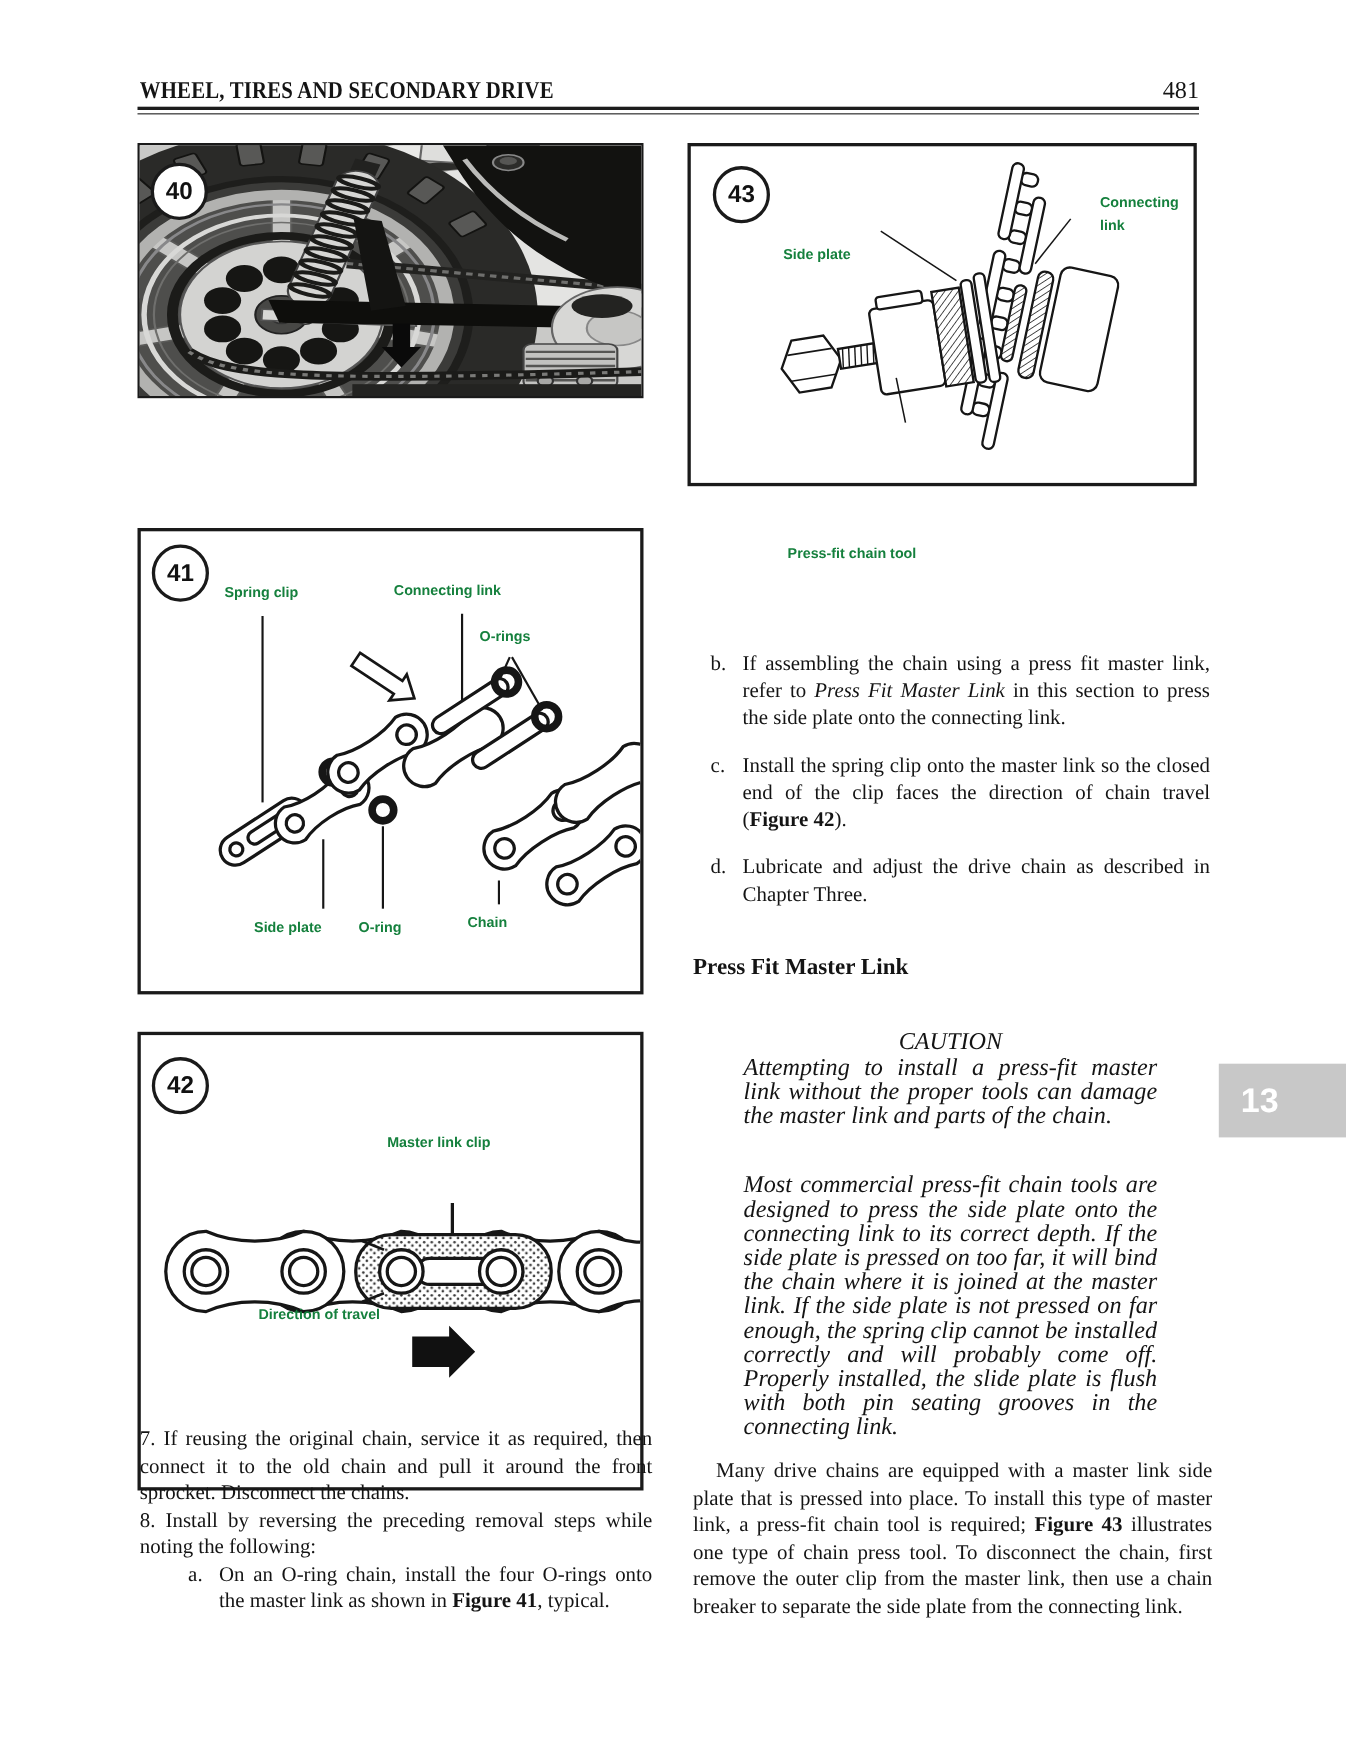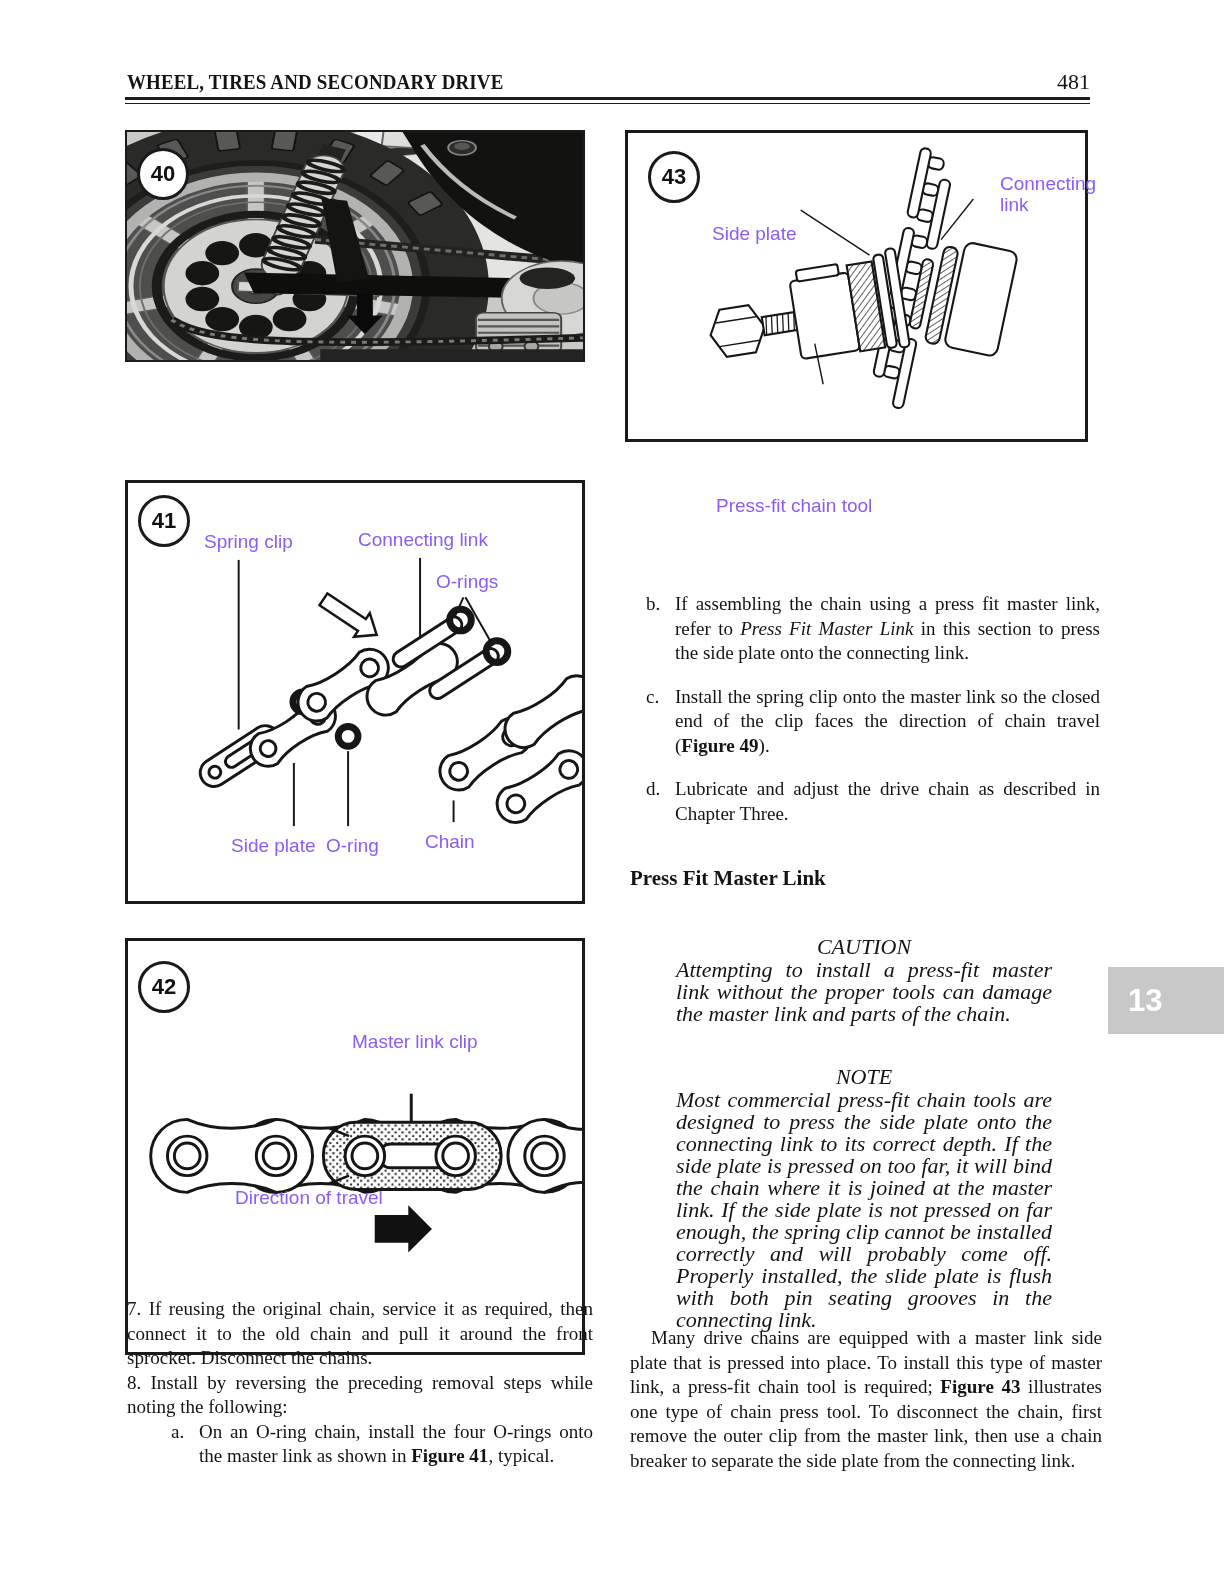--- a/index.html
+++ b/index.html
@@ -11,22 +11,22 @@
   .hdr-page{position:absolute;left:1000px;top:69px;width:90px;text-align:right;
         font-weight:normal;font-size:22px;}
   .hdr-rule{position:absolute;left:125px;top:97px;width:965px;height:3px;
         border-top:3.5px solid #1c1c1c;border-bottom:1.5px solid #1c1c1c;}
   
   .figbox{position:absolute;background:#fff;border:3px solid #1a1a1a;box-sizing:border-box;}
   .figbox svg{position:absolute;left:0;top:0;width:100%;height:100%;}
   .figbadge{position:absolute;width:46px;height:46px;border:3px solid #1a1a1a;border-radius:50%;
         background:#fff;display:flex;align-items:center;justify-content:center;
         font-family:"Liberation Sans",sans-serif;font-weight:bold;font-size:22px;color:#111;z-index:5;}
-  .figlabel{position:absolute;font-family:"Liberation Sans",sans-serif;font-weight:normal;
-        font-size:19px;color:#8b5cf6;white-space:nowrap;z-index:4;}
+  .figlabel{position:absolute;font-family:"Liberation Sans",sans-serif;font-weight:bold;
+        font-size:13px;color:#15803d;white-space:nowrap;z-index:4;}
   .figlabel.wrap{white-space:normal;line-height:21px;}
   
   .body-text{font-size:19px;line-height:24.5px;text-align:justify;}
   .left-text{position:absolute;left:127px;top:1297px;width:466px;}
   .left-text p{margin:0;}
   .hang{display:flex;margin-left:44px;}
   .hang .ltr{flex:none;width:28px;}
   .hang .txt{flex:1;text-align:justify;}
   .items{position:absolute;left:630px;top:592px;width:470px;}
   .item{display:flex;padding-left:16px;margin-bottom:19px;}
@@ -365,37 +365,36 @@
     </div>
   </div>
 
   <div class="items body-text">
     <div class="item">
       <span class="ltr">b.</span>
       <div class="txt"><span>If assembling the chain using a press fit master link, refer to </span><span class="i">Press Fit Master Link</span><span> in this section to press the side plate onto the connecting link.</span></div>
     </div>
     <div class="item">
       <span class="ltr">c.</span>
-      <div class="txt"><span>Install the spring clip onto the master link so the closed end of the clip faces the direction of chain travel (</span><span class="b">Figure 49</span><span>).</span></div>
+      <div class="txt"><span>Install the spring clip onto the master link so the closed end of the clip faces the direction of chain travel (</span><span class="b">Figure 42</span><span>).</span></div>
     </div>
     <div class="item">
       <span class="ltr">d.</span>
       <div class="txt">Lubricate and adjust the drive chain as described in Chapter Three.</div>
     </div>
   </div>
 
   <div class="sec-heading">Press Fit Master Link</div>
 
   <div class="notice caution">
     <p class="ntitle">CAUTION</p>
     <p class="nbody">Attempting to install a press-fit master link without the proper tools can damage the master link and parts of the chain.</p>
   </div>
 
   <div class="notice note">
-    <p class="ntitle">NOTE</p>
     <p class="nbody">Most commercial press-fit chain tools are designed to press the side plate onto the connecting link to its correct depth. If the side plate is pressed on too far, it will bind the chain where it is joined at the master link. If the side plate is not pressed on far enough, the spring clip cannot be installed correctly and will probably come off. Properly installed, the slide plate is flush with both pin seating grooves in the connecting link.</p>
   </div>
 
   <div class="closing body-text"><span>Many drive chains are equipped with a master link side plate that is pressed into place. To install this type of master link, a press-fit chain tool is required; </span><span class="b">Figure 43</span><span> illustrates one type of chain press tool. To disconnect the chain, first remove the outer clip from the master link, then use a chain breaker to separate the side plate from the connecting link.</span></div>
 
   <div class="chap-tab">
     <span>13</span>
   </div>
 
 </div>

